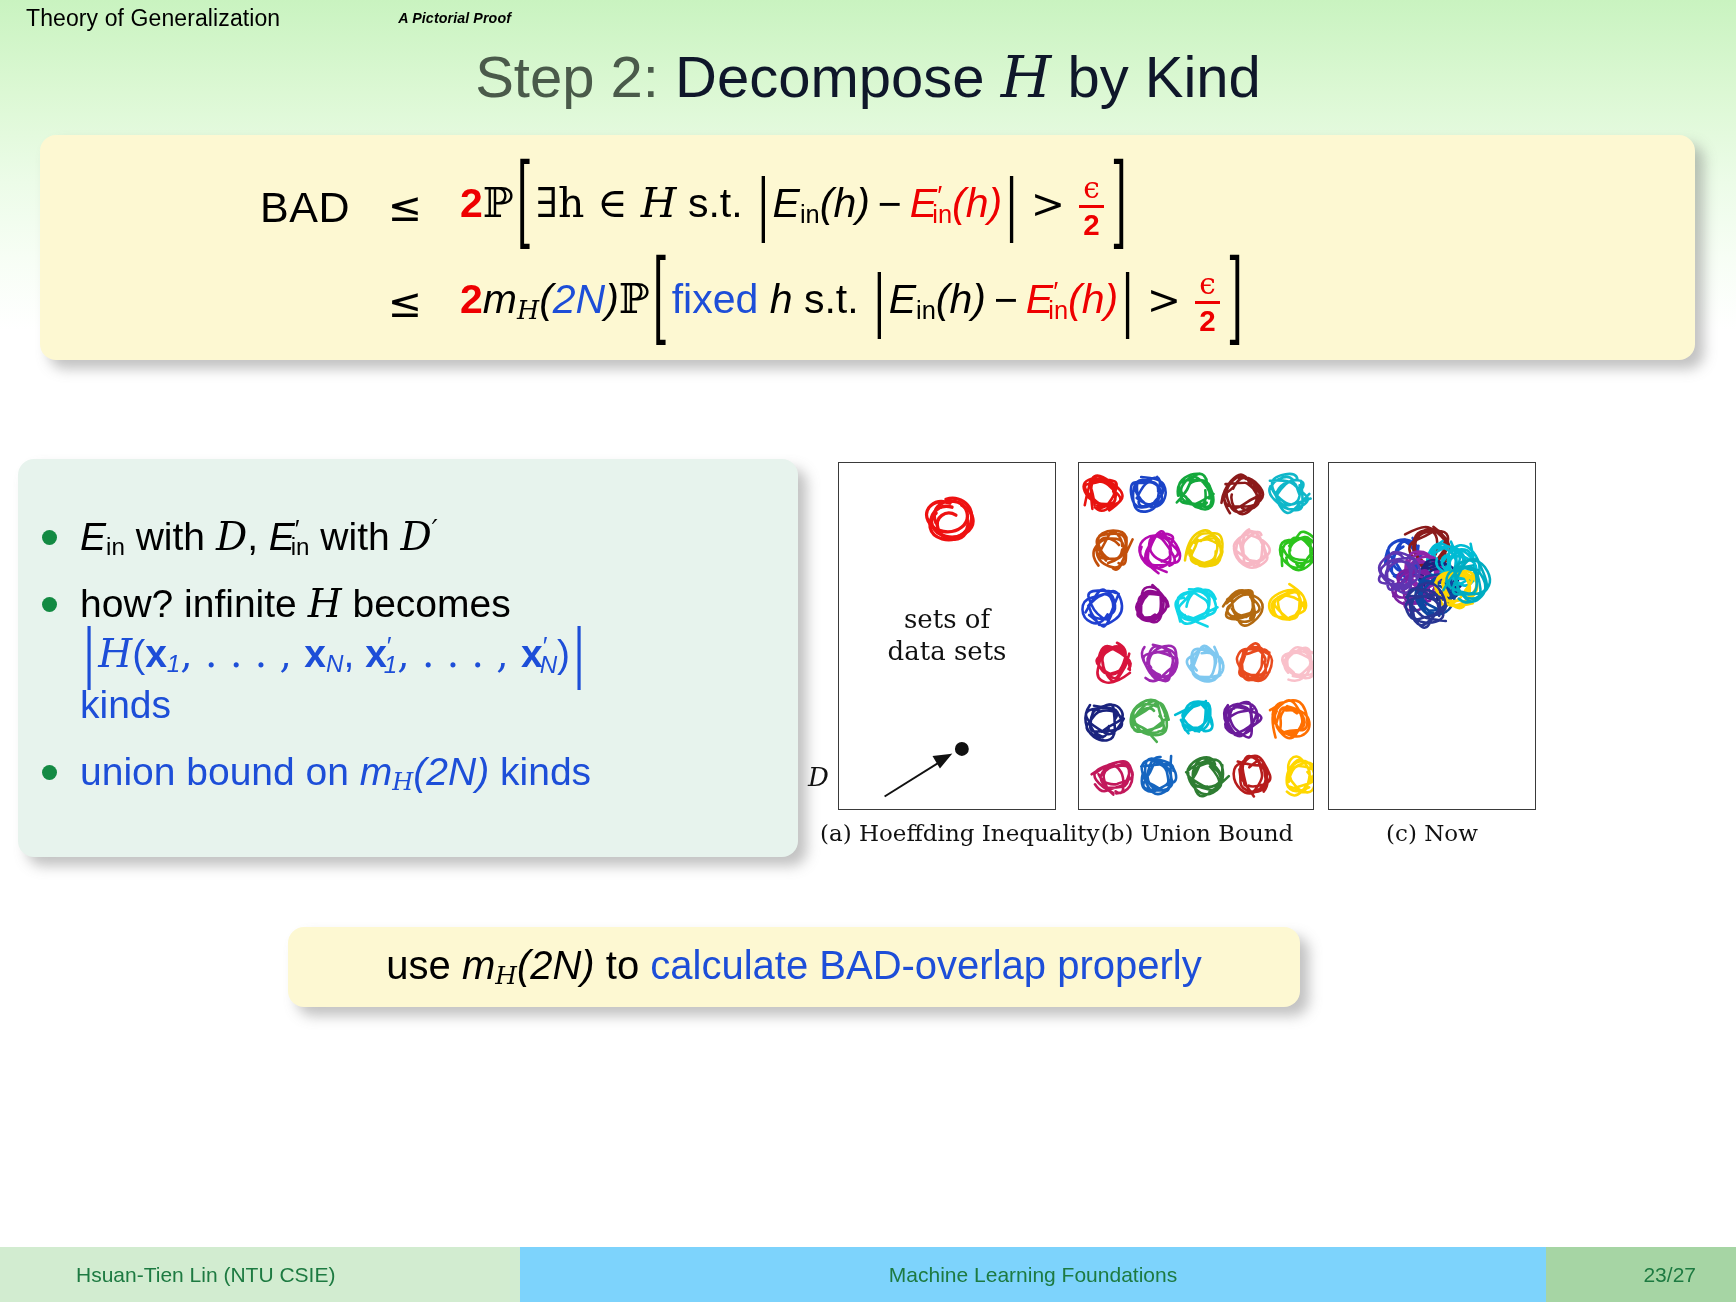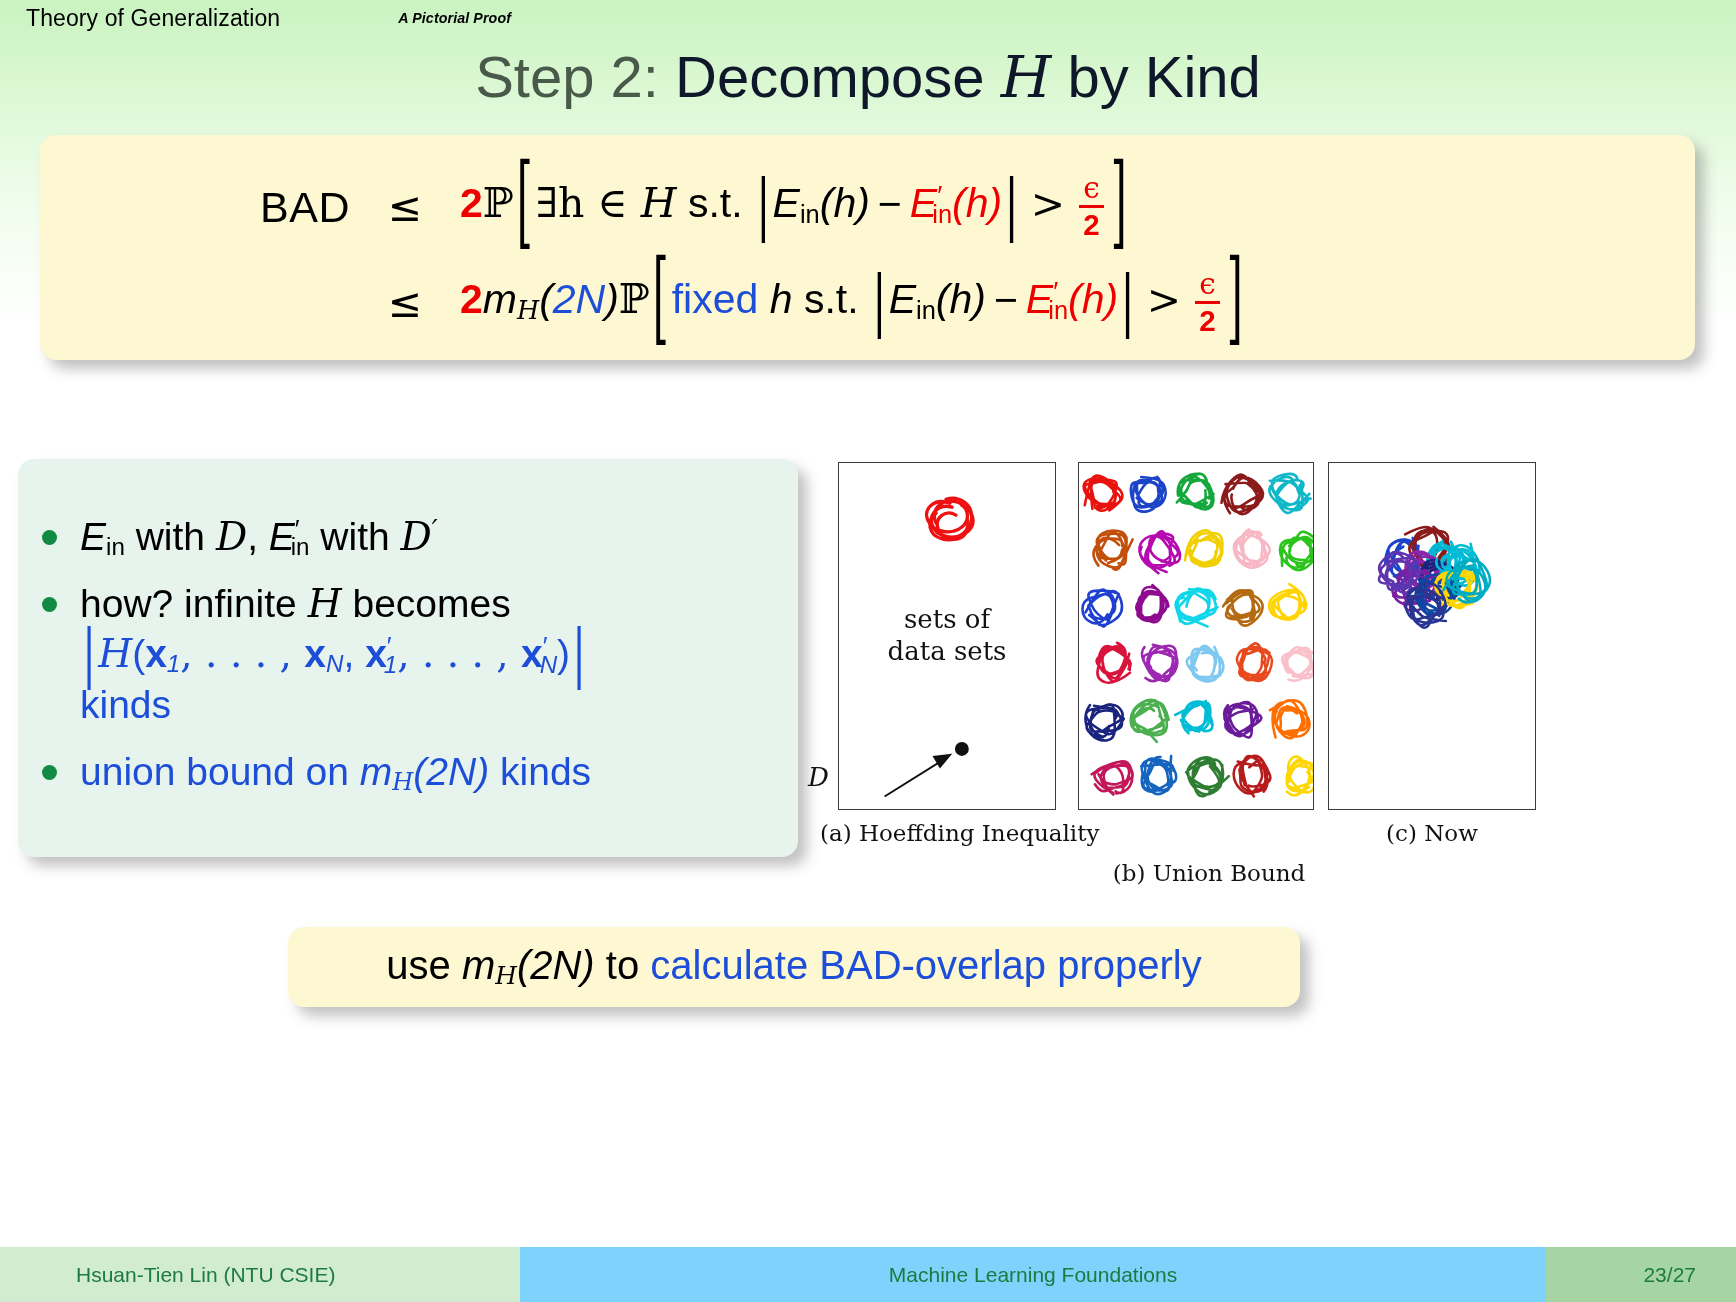--- a/index.html
+++ b/index.html
@@ -111,21 +111,21 @@
   #panel-a { left:18px;  top:0; width:218px; height:348px; }
   #panel-b { left:258px; top:0; width:236px; height:348px; }
   #panel-c { left:508px; top:0; width:208px; height:348px; }
   .panel svg { display:block; width:100%; height:100%; }
 
   .panel-label {
     position:absolute; top:358px; font-family:"DejaVu Serif", serif;
     font-size:23px; color:#111; white-space:nowrap; text-align:center;
   }
   #label-a { left:0;   width:254px; }
-  #label-b { left:264px; width:250px;margin-top:40px; }
+  #label-b { left:252px; width:250px; }
   #label-c { left:506px; width:212px; }
 
   #space-text {
     position:absolute; left:18px; top:142px; width:218px;
     text-align:center; font-family:"DejaVu Serif", serif;
     font-size:26px; line-height:1.22; color:#111;
   }
   #d-label {
     position:absolute; left:-12px; top:300px;
     font-family:"DejaVu Serif", serif; font-style:italic; font-size:26px; color:#111;

